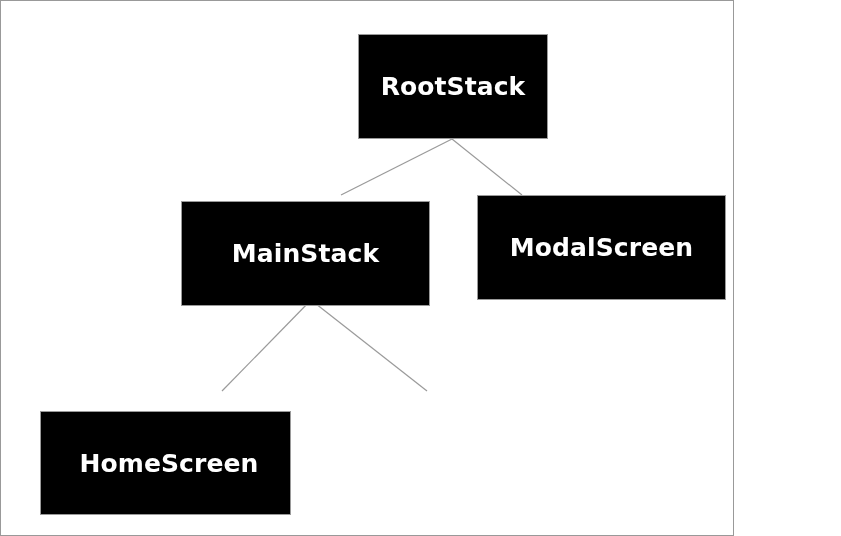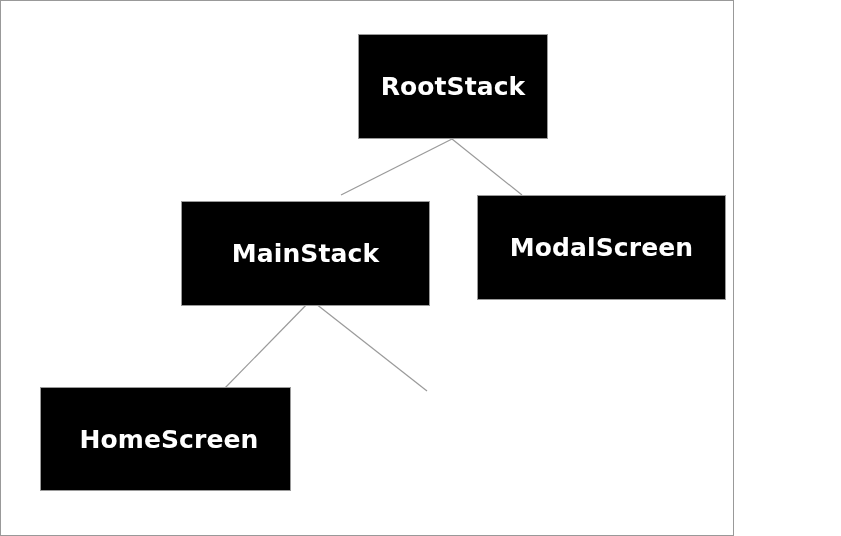--- a/index.html
+++ b/index.html
@@ -41,21 +41,21 @@
     font-size: 25px;
     line-height: 1;
     letter-spacing: 0.1px;
     white-space: nowrap;
     font-family: "DejaVu Sans", "Liberation Sans", sans-serif;
   }
   
   #node-rootstack    { left: 357px; top: 33px;  width: 190px; height: 105px; }
   #node-mainstack    { left: 180px; top: 194px; width: 249px; height: 105px; margin-top: 6px; }
   #node-modalscreen  { left: 476px; top: 194px; width: 249px; height: 105px; }
-  #node-homescreen   { left: 39px;  top: 386px; width: 251px; height: 104px; padding-left: 7px; }
+  #node-homescreen   { left: 39px;  top: 410px; width: 251px; height: 104px; padding-left: 7px; }
   #node-detailsscreen{ left: 329px; top: 390px; width: 251px; height: 104px; }
 </style>
 </head>
 <body>
 
 <div id="canvas">
 
   <svg id="edge-layer" viewBox="0 0 841 536">
     <line x1="451" y1="138" x2="340" y2="194" stroke="#9a9a9a" stroke-width="1.2"></line>
     <line x1="451" y1="138" x2="521" y2="194" stroke="#9a9a9a" stroke-width="1.2"></line>

